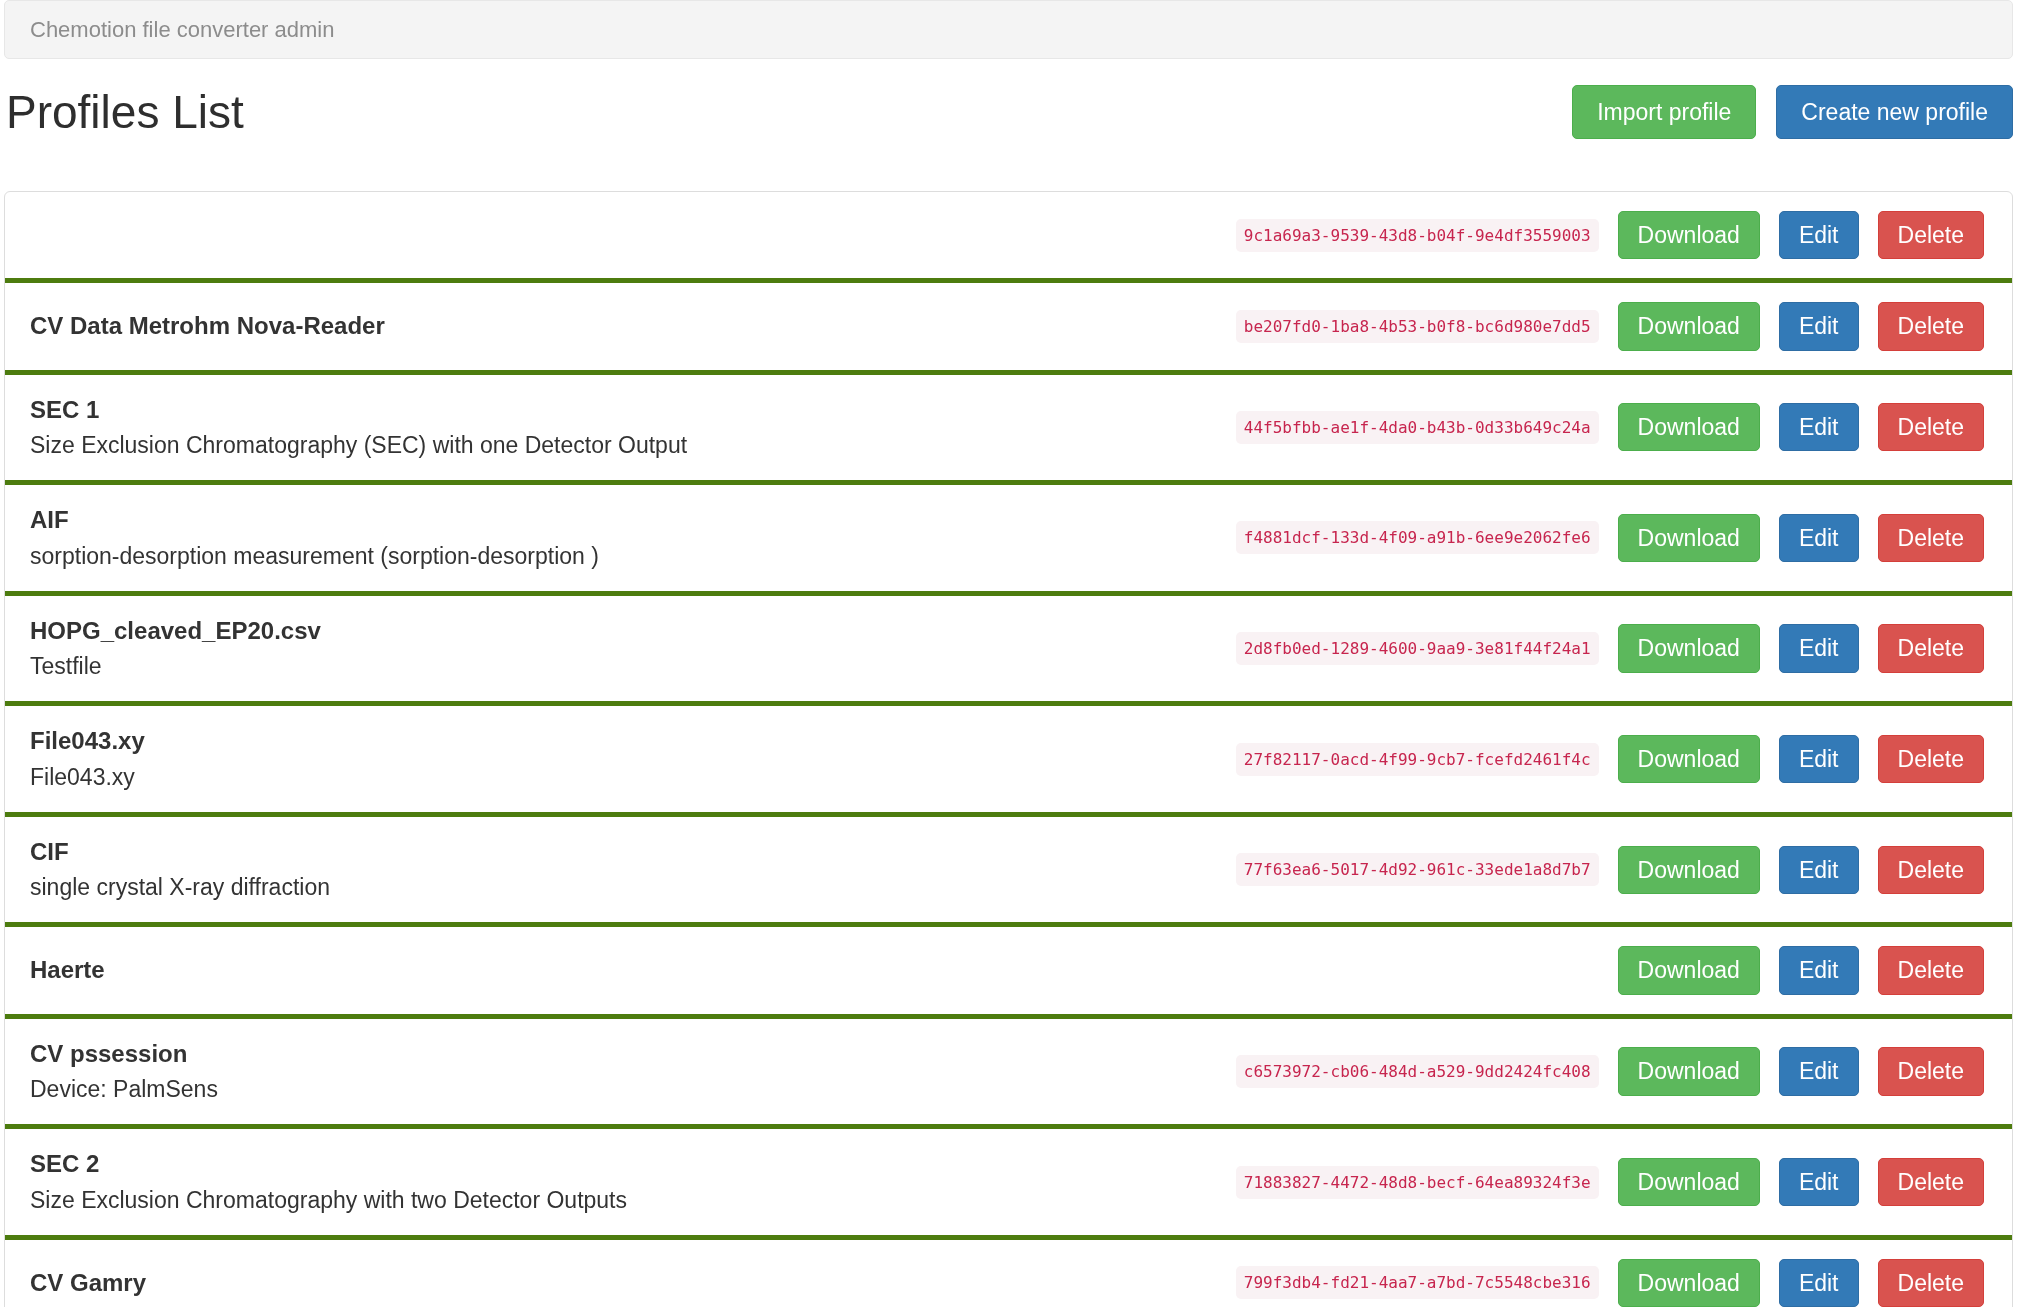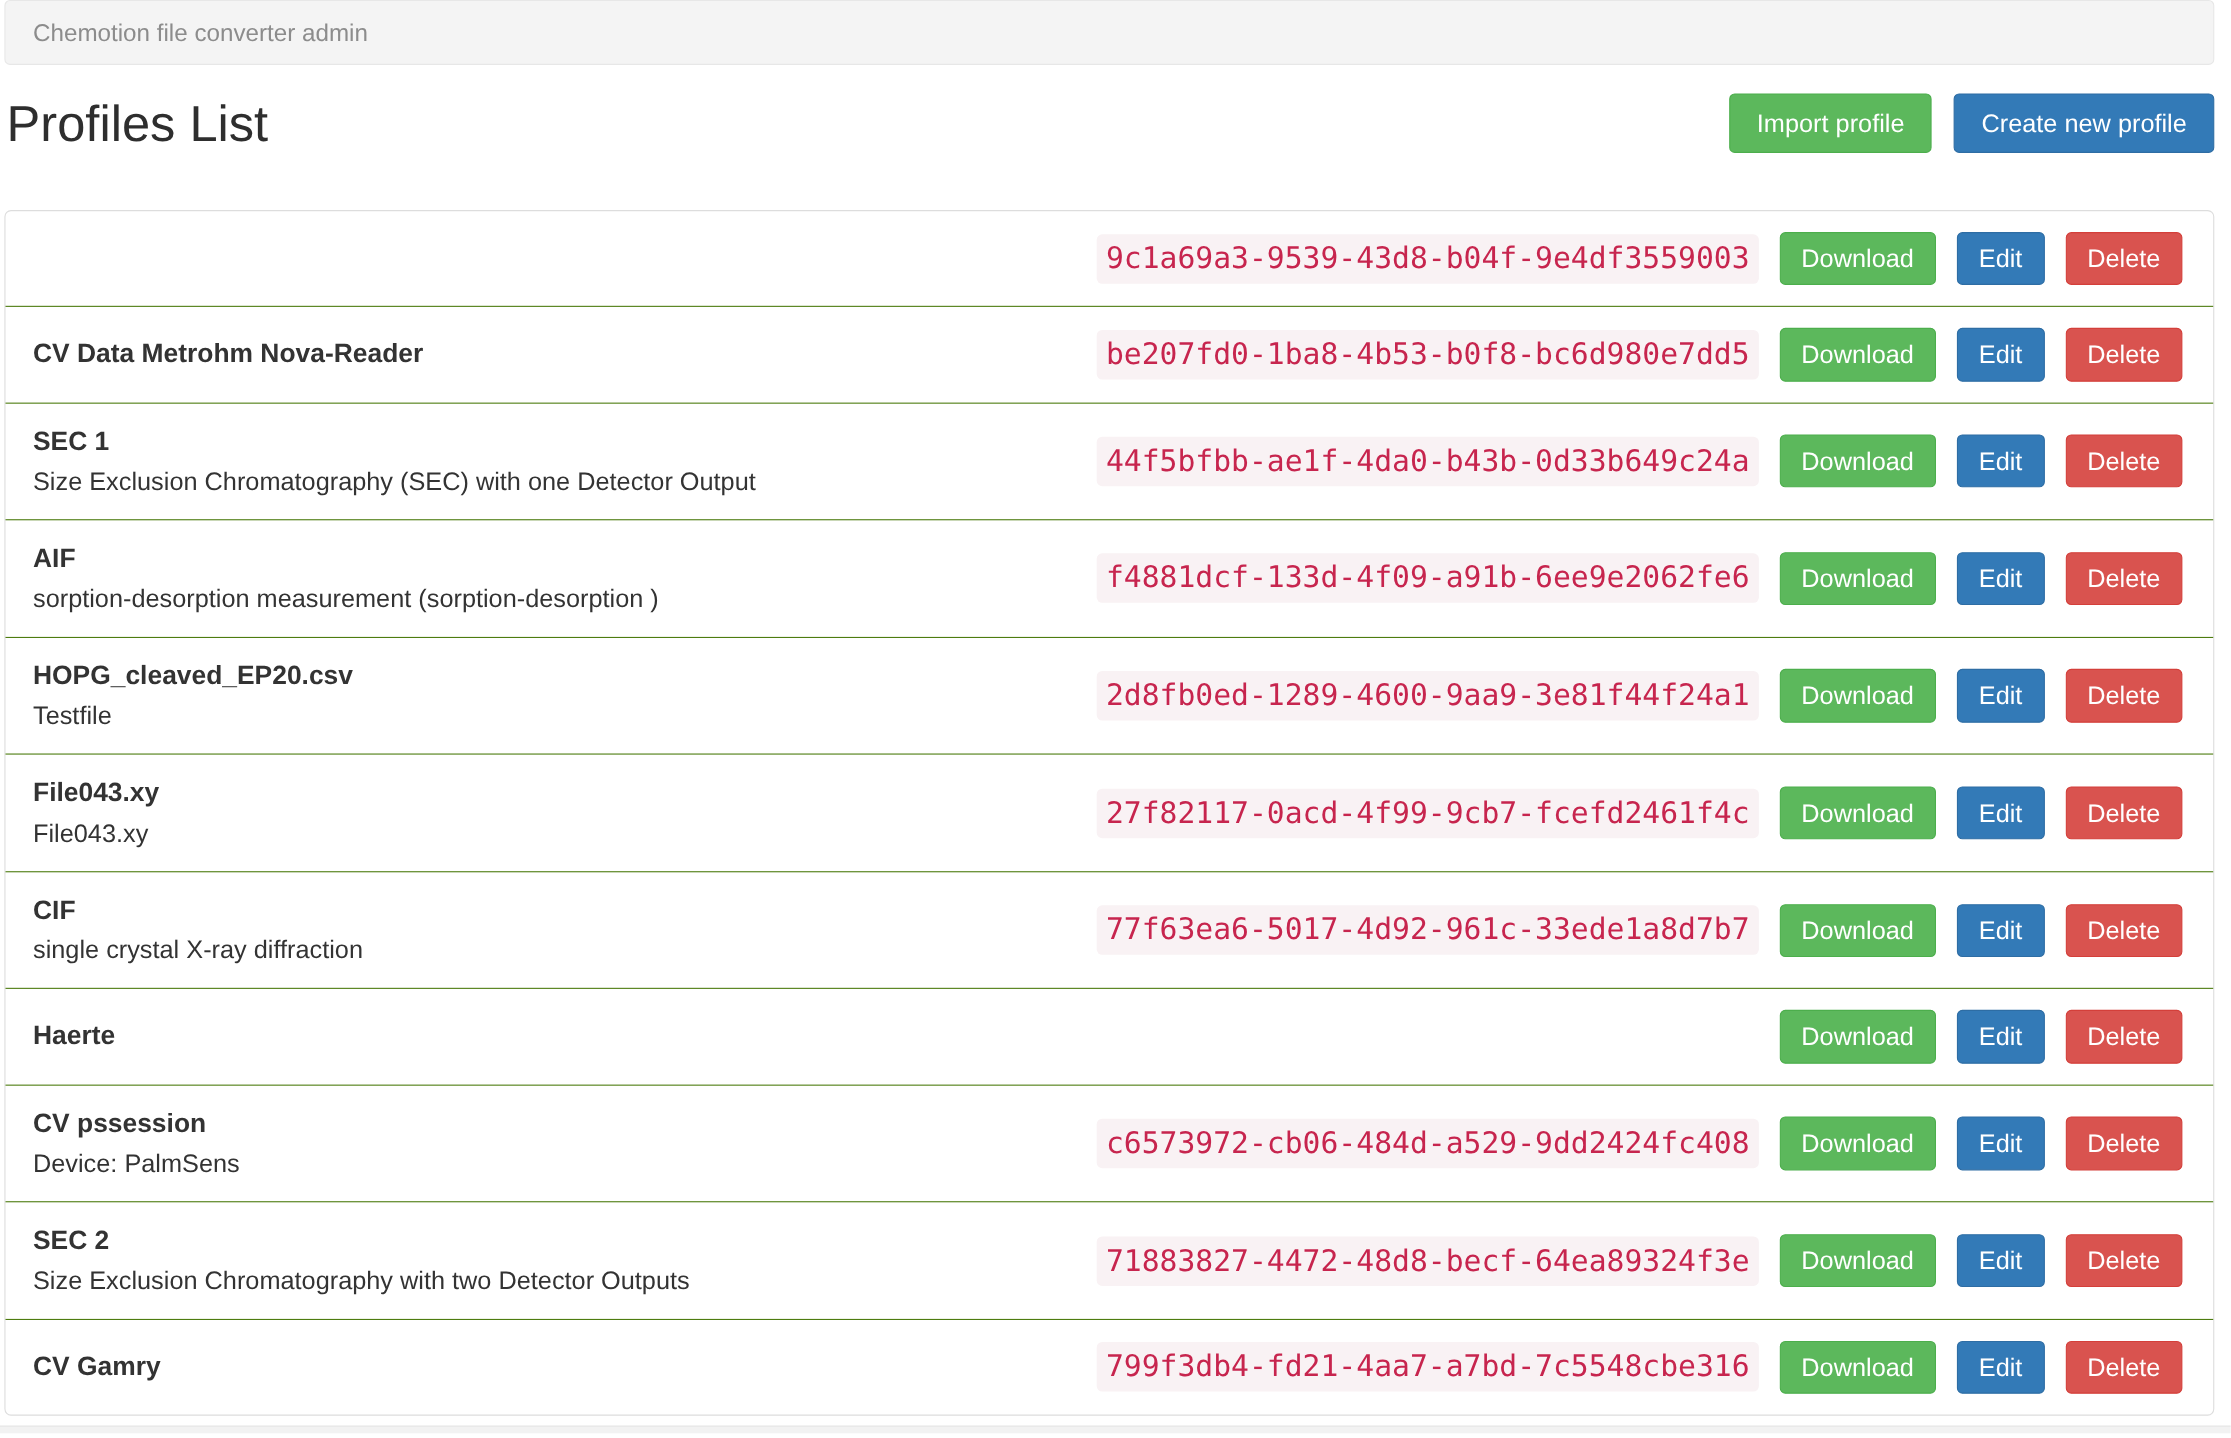--- a/index.html
+++ b/index.html
@@ -67,40 +67,40 @@
   
   .list {
     border: 1px solid #dddddd;
     border-radius: 6px;
     background: #ffffff;
   }
   .row-item {
     display: flex;
     align-items: center;
     padding: 19px 28px 19px 25px;
-    border-top: 1px solid #4d7c0f;
+    border-top: 5px solid #4d7c0f;
   }
   .row-item:first-child { border-top: 0; }
   .profile-info { flex: 1 1 auto; min-width: 0; padding-right: 20px; }
   .profile-title {
     font-size: 24px;
     font-weight: 700;
     line-height: 1.35;
     color: #333333;
   }
   .profile-desc {
     font-size: 23px;
     line-height: 1.4;
     margin-top: 3px;
     color: #333333;
   }
   .profile-actions { display: flex; align-items: center; gap: 19px; }
   .uuid {
     font-family: "DejaVu Sans Mono", "Liberation Mono", monospace;
-    font-size: 27px;
+    font-size: 16px;
     color: #c7254e;
     background: #f9f2f4;
     border-radius: 5px;
     padding: 7px 8px;
     white-space: nowrap;
   }
 
   
   .footer-strip {
     margin-top: 9px;

